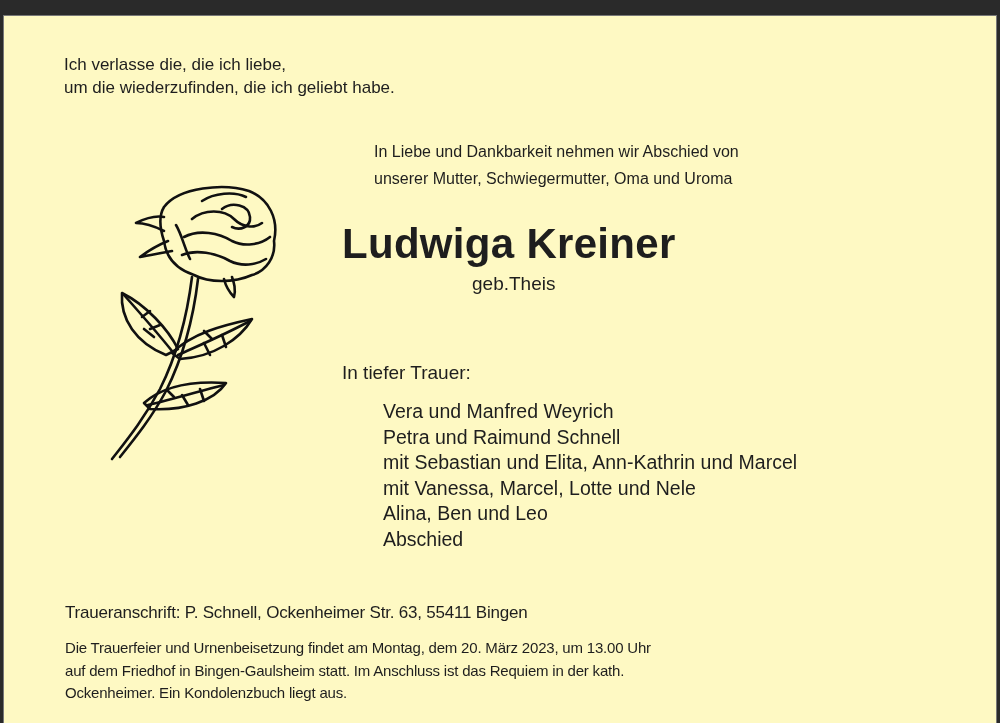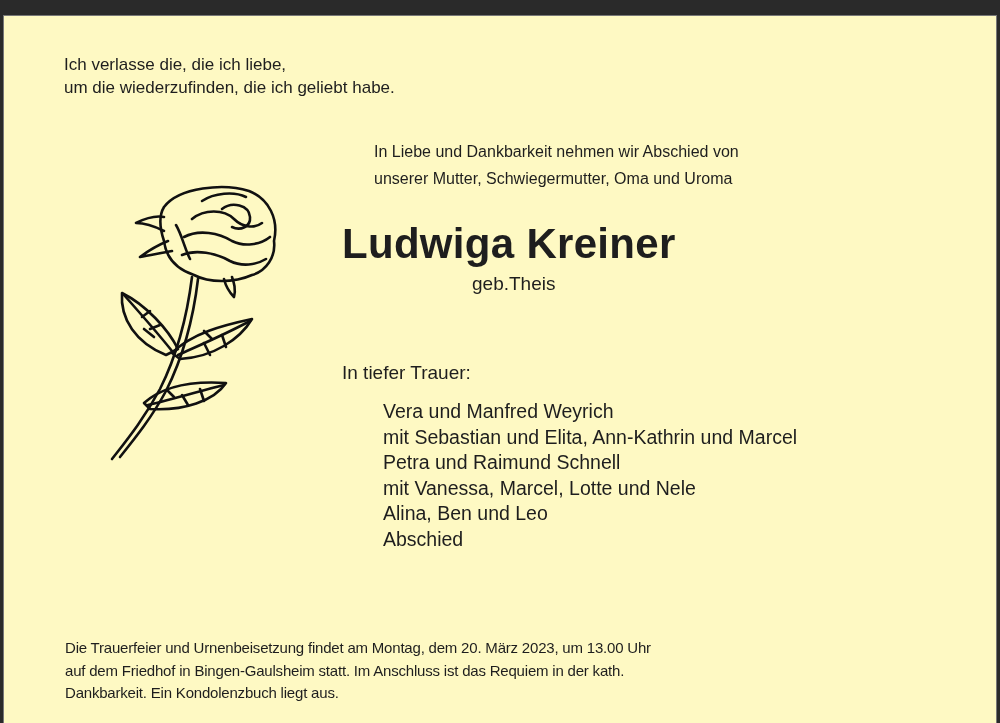--- a/index.html
+++ b/index.html
@@ -67,26 +67,27 @@
   </div>
 
   <div class="t name">Ludwiga Kreiner</div>
   <div class="t maiden">geb.Theis</div>
 
 
   <div class="t mourn-head">In tiefer Trauer:</div>
 
   <div class="t mourners">
     <div>Vera und Manfred Weyrich</div>
+    <div>Petra und Raimund Schnell</div>
     <div>mit Sebastian und Elita, Ann-Kathrin und Marcel</div>
-    <div>Petra und Raimund Schnell</div>
     <div>mit Vanessa, Marcel, Lotte und Nele</div>
     <div>Alina, Ben und Leo</div>
     <div>Abschied</div>
   </div>
 
+  <div class="t address">Traueranschrift: P. Schnell, Ockenheimer Str. 63, 55411 Bingen</div>
 
   <div class="t service">
     <div>Die Trauerfeier und Urnenbeisetzung findet am Montag, dem 20. März 2023, um 13.00 Uhr</div>
     <div>auf dem Friedhof in Bingen-Gaulsheim statt. Im Anschluss ist das Requiem in der kath.</div>
-    <div>Dankbarkeit. Ein Kondolenzbuch liegt aus.</div>
+    <div>Ockenheimer. Ein Kondolenzbuch liegt aus.</div>
   </div>
 </div>
 
 </body></html>

